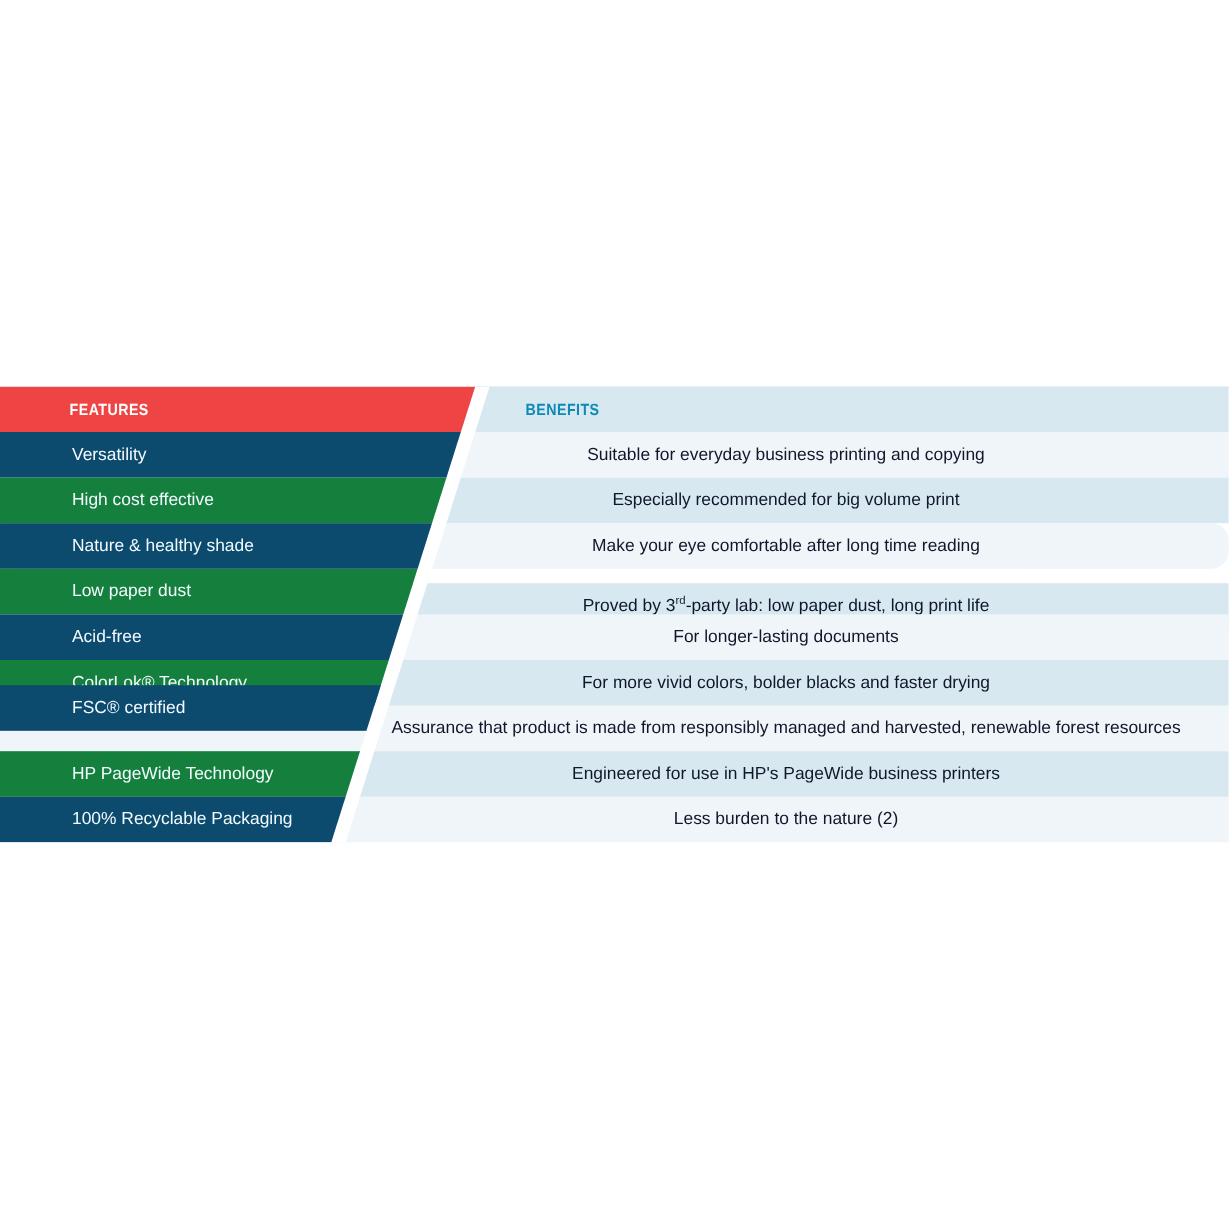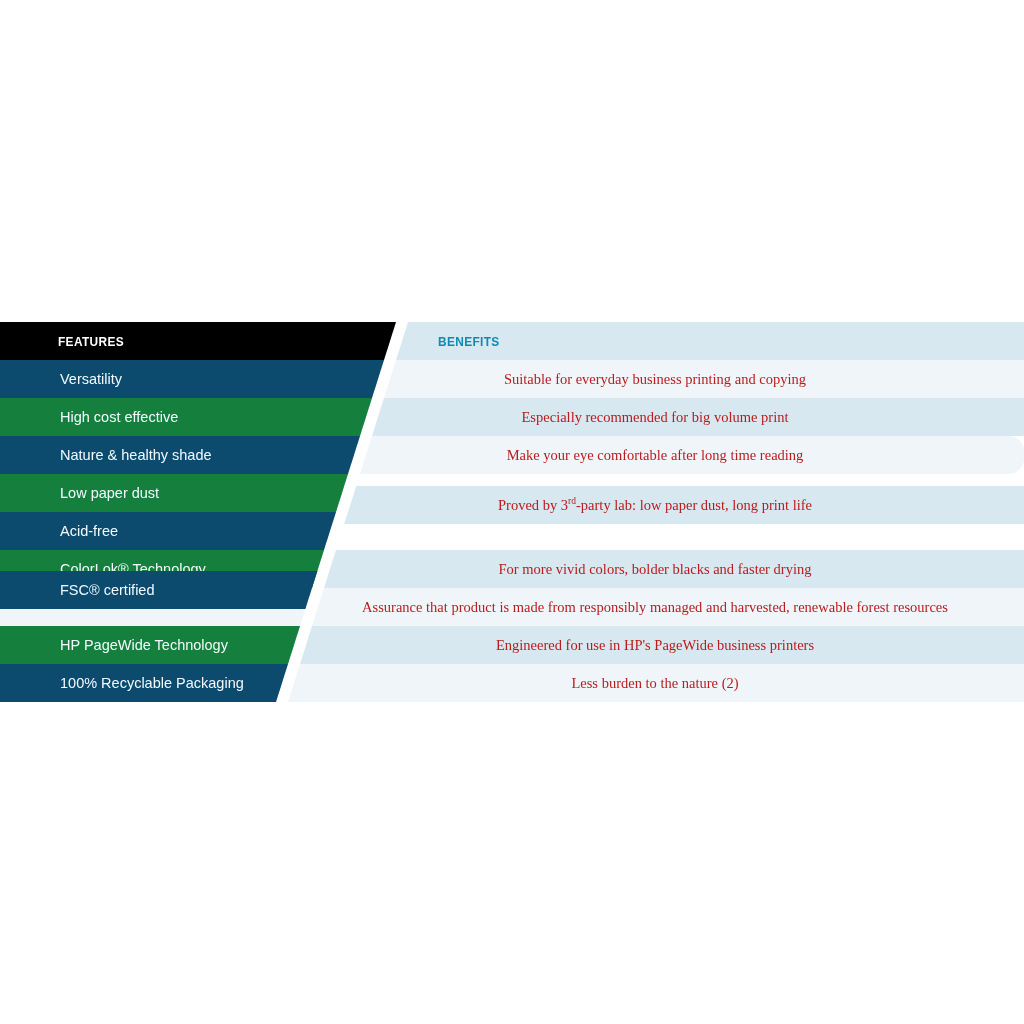--- a/index.html
+++ b/index.html
@@ -40,24 +40,23 @@
 
   .btext {
     position: absolute;
     left: 286px;
     right: 0;
     top: 0;
     height: 38px;
     line-height: 38px;
     text-align: center;
     font-size: 14.5px;
-    color: #b91c1c;
+    color: #0f172a;
     white-space: nowrap;
     overflow: hidden;
-    font-family: Liberation Serif, serif;
   }
   .btext sup {
     font-size: 9.5px;
     vertical-align: super;
     line-height: 0;
   }
   .bhead-text {
     position: absolute;
     left: 438px;
     top: 0;
@@ -89,21 +88,21 @@
     clip-path: polygon(0px 0px, 396px 0px, 276px 380px, 0px 380px);
   }
   .frow {
     position: absolute;
     left: 0;
     width: 440px;
     height: 38px;
   }
   .frow.tone-a { background: #0c4a6e; }
   .frow.tone-b { background: #15803d; }
-  .frow.head-bg { background: #000000; }
+  .frow.head-bg { background: #ef4444; }
 
   .ftext {
     position: absolute;
     left: 60px;
     top: 0;
     height: 38px;
     line-height: 38px;
     font-size: 14.5px;
     color: #f2fbff;
     white-space: nowrap;
@@ -138,20 +137,23 @@
     </div>
     <div class="brow shade-a" style="top:76px;">
       <div class="btext">Especially recommended for big volume print</div>
     </div>
     <div class="brow shade-b" style="top:114px;border-radius:15px;">
       <div class="btext">Make your eye comfortable after long time reading</div>
     </div>
     <div class="brow shade-a" style="top:164px;">
       <div class="btext"><span>Proved by 3</span><sup>rd</sup><span>-party lab: low paper dust, long print life</span></div>
     </div>
+    <div class="brow shade-b" style="top:190px;">
+      <div class="btext">For longer-lasting documents</div>
+    </div>
     <div class="brow shade-b" style="top:266px;">
       <div class="btext">Assurance that product is made from responsibly managed and harvested, renewable forest resources</div>
     </div>
     <div class="brow shade-a" style="top:228px;">
       <div class="btext">For more vivid colors, bolder blacks and faster drying</div>
     </div>
     <div class="brow shade-a" style="top:304px;">
       <div class="btext">Engineered for use in HP's PageWide business printers</div>
     </div>
     <div class="brow shade-b" style="top:342px;">

